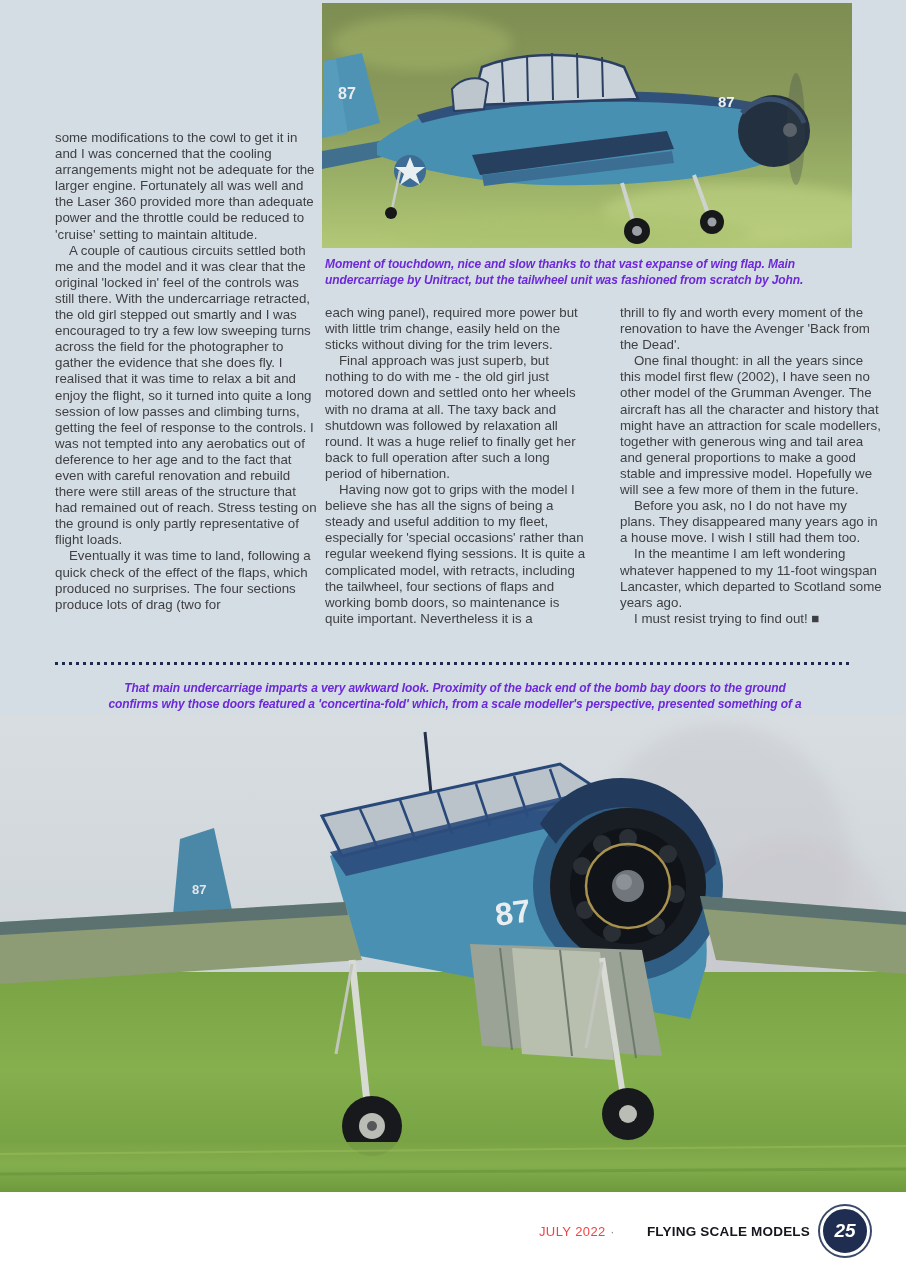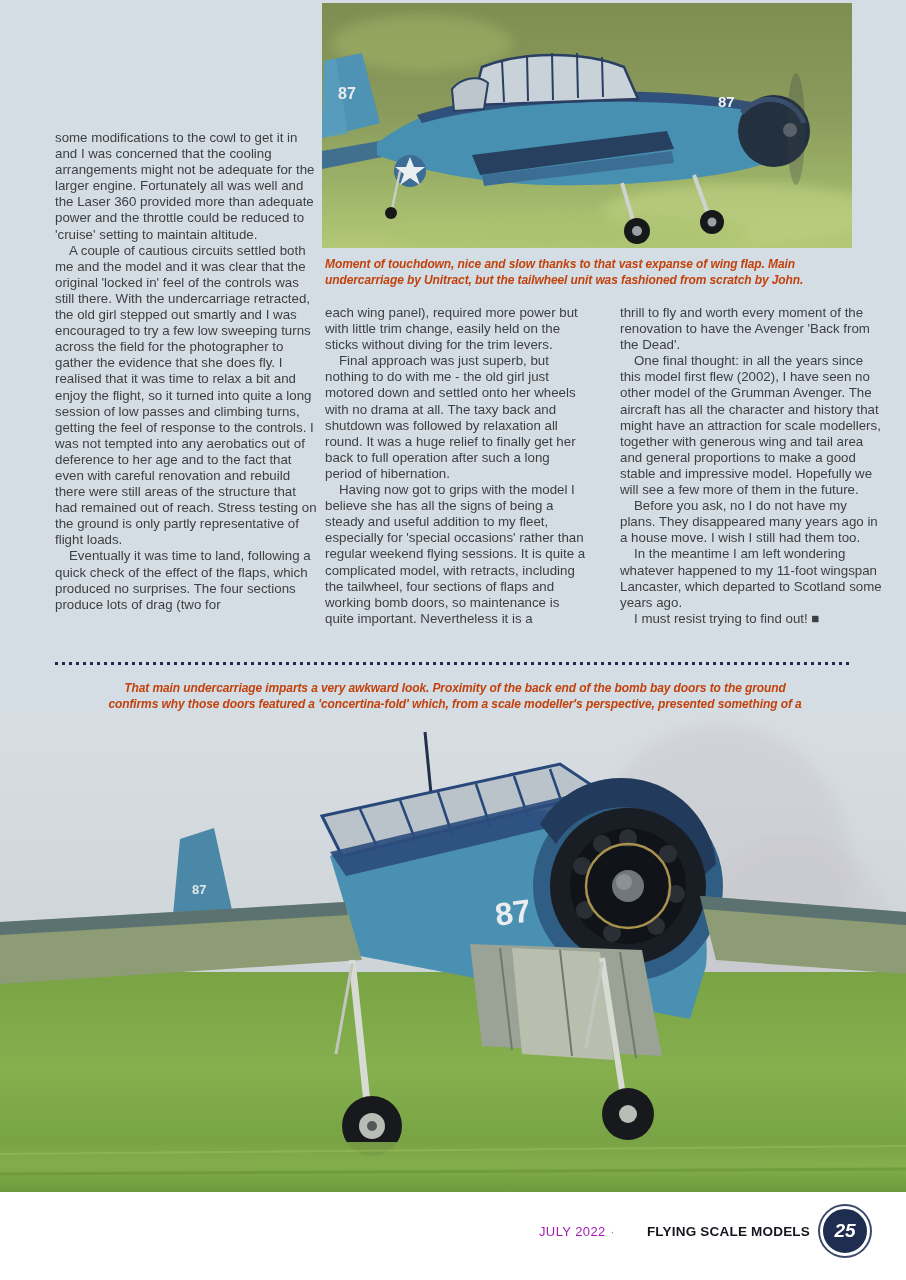--- a/index.html
+++ b/index.html
@@ -2,35 +2,35 @@
 <html><head>
 <meta charset="utf-8">
 <style>
   html,body{margin:0;padding:0;}
   .page{position:relative;width:906px;height:1280px;background:#ffffff;overflow:hidden;
         font-family:"Liberation Sans",sans-serif;}
   .bg-top{position:absolute;left:0;top:0;width:906px;height:732px;background:#d4dde3;}
   .photo{position:absolute;overflow:hidden;}
   .photo-top{left:322px;top:3px;width:530px;height:245px;}
   .photo-bottom{left:0;top:714px;width:906px;height:478px;}
-  .caption{font-weight:bold;font-style:italic;color:#c2410c;font-size:12px;line-height:15.5px;
+  .caption{font-weight:bold;font-style:italic;color:#6d28d9;font-size:12px;line-height:15.5px;
            letter-spacing:-0.1px;}
   .caption-top{position:absolute;left:325px;top:257px;width:530px;}
   .caption-mid{position:absolute;left:105px;top:681px;width:700px;text-align:center;}
   .col{position:absolute;font-size:13.3px;line-height:16.1px;color:#3e3f42;}
   .col p{margin:0;text-indent:14px;}
   .col p:first-child{text-indent:0;}
   .col-1{left:55px;top:130px;width:266px;}
   .col-2{left:325px;top:305px;width:264px;}
   .col-3{left:597px;top:305px;width:263px;margin-left:23px;}
   .dots{position:absolute;left:53px;top:661px;width:800px;height:5px;
         background-image:radial-gradient(circle,#1c2b4d 1.5px,rgba(0,0,0,0) 1.7px);
         background-size:7px 5px;background-repeat:repeat-x;}
   .footer{position:absolute;top:1206px;right:36px;display:flex;align-items:center;gap:10px;}
-  .footer-issue{font-size:13px;color:#a21caf;letter-spacing:.4px;}
+  .footer-issue{font-size:13px;color:#ef4444;letter-spacing:.4px;}
   .footer-sep{font-size:13px;color:#90909a;}
   .footer-mag{font-size:13.5px;font-weight:bold;color:#16161f;letter-spacing:.2px;padding-left:28px;}
   .badge{width:44px;height:44px;border-radius:50%;background:#1e2d50;border:3px solid #ffffff;
          box-shadow:0 0 0 2px #3a486a;display:flex;align-items:center;justify-content:center;
          color:#ffffff;font-weight:bold;font-style:italic;font-size:19px;}
   svg{display:block;}
 </style>
 </head>
 <body>
 

